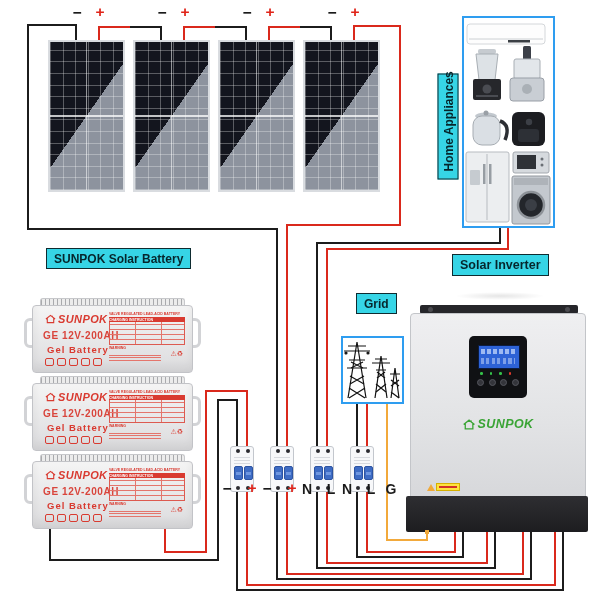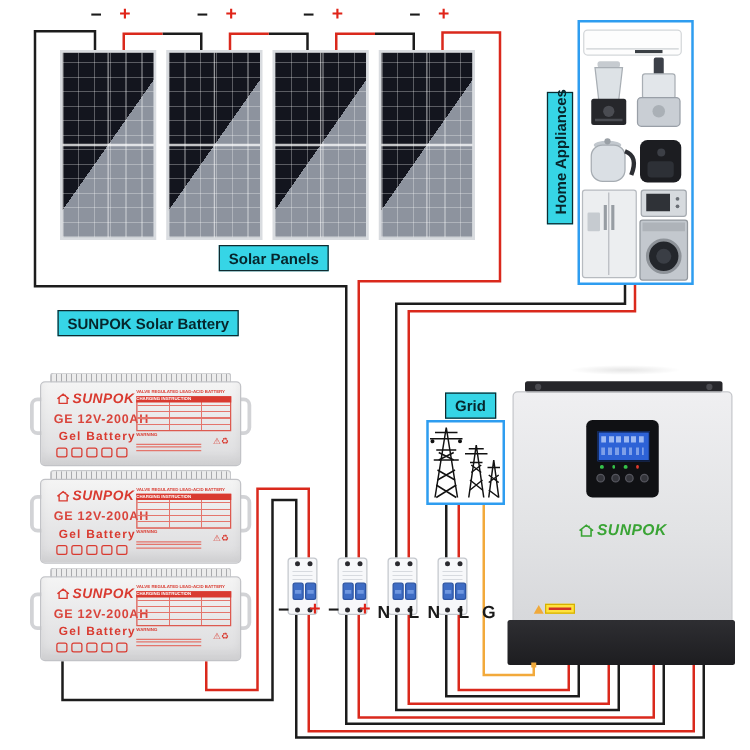--- a/index.html
+++ b/index.html
@@ -139,21 +139,20 @@
 
   <span class="term" style="left:68px;top:5px;">−</span>
   <span class="term red" style="left:91px;top:4px;">+</span>
   <span class="term" style="left:153px;top:5px;">−</span>
   <span class="term red" style="left:176px;top:4px;">+</span>
   <span class="term" style="left:238px;top:5px;">−</span>
   <span class="term red" style="left:261px;top:4px;">+</span>
   <span class="term" style="left:323px;top:5px;">−</span>
   <span class="term red" style="left:346px;top:4px;">+</span>
 
-  <div class="tag" style="left:175px;top:196px;">Solar Panels</div>
 
   <div class="bluebox" style="left:462px;top:16px;width:93px;height:212px;">
     <svg width="88" height="207" viewBox="0 0 88 207">
       <g>
         <rect x="3" y="6" width="78" height="20" rx="3" fill="#fdfdfd" stroke="#d4d7da"></rect>
         <line x1="5" y1="21" x2="79" y2="21" stroke="#ccd0d3"></line>
         <rect x="44" y="22" width="22" height="2.5" fill="#3a3f44"></rect>
       </g>
       <g>
         <rect x="14" y="31" width="18" height="5" rx="2" fill="#c6cbd0"></rect>
@@ -195,23 +194,24 @@
       <g>
         <rect x="48" y="158" width="38" height="48" rx="2" fill="#c3c8ce" stroke="#93989e"></rect>
         <rect x="50" y="160" width="34" height="7" fill="#aeb3b9"></rect>
         <circle cx="67" cy="187" r="13" fill="#23262b" stroke="#8d9298" stroke-width="2.5"></circle>
         <circle cx="67" cy="187" r="6" fill="#3a3e45"></circle>
       </g>
     </svg>
   </div>
   <div class="tag vert" style="left:395px;top:116px;width:90px;text-align:center;">Home Appliances</div>
 
+  <div class="tag" style="left:452px;top:254px;font-size:12.5px;">Solar Inverter</div>
   <div class="shadowline"></div>
 
-  <div class="tag" style="left:356px;top:314px;z-index:6;">Grid</div>
+  <div class="tag" style="left:356px;top:293px;z-index:6;">Grid</div>
   <div class="bluebox" style="left:341px;top:336px;width:63px;height:68px;z-index:2;">
     <svg width="58" height="63" viewBox="0 0 58 63">
       <g fill="none" stroke="#121212" stroke-width="1.2">
         <path d="M14,4 L5,60 M14,4 L23,60"></path>
         <path d="M1,13 H27 M5,8 H23 M6,22 H22 M4,30 H24"></path>
         <path d="M8,24 L20,30 M8,30 L20,24 M7,38 L21,46 M7,46 L21,38 M6,50 L22,60 M6,60 L22,50"></path>
         <circle cx="3" cy="15" r="1" fill="#121212"></circle>
           <circle cx="25" cy="15" r="1" fill="#121212"></circle>
         <path d="M38,18 L32,60 M38,18 L44,60"></path>
         <path d="M29,25 H47 M32,21 H44 M33,32 H43"></path>

